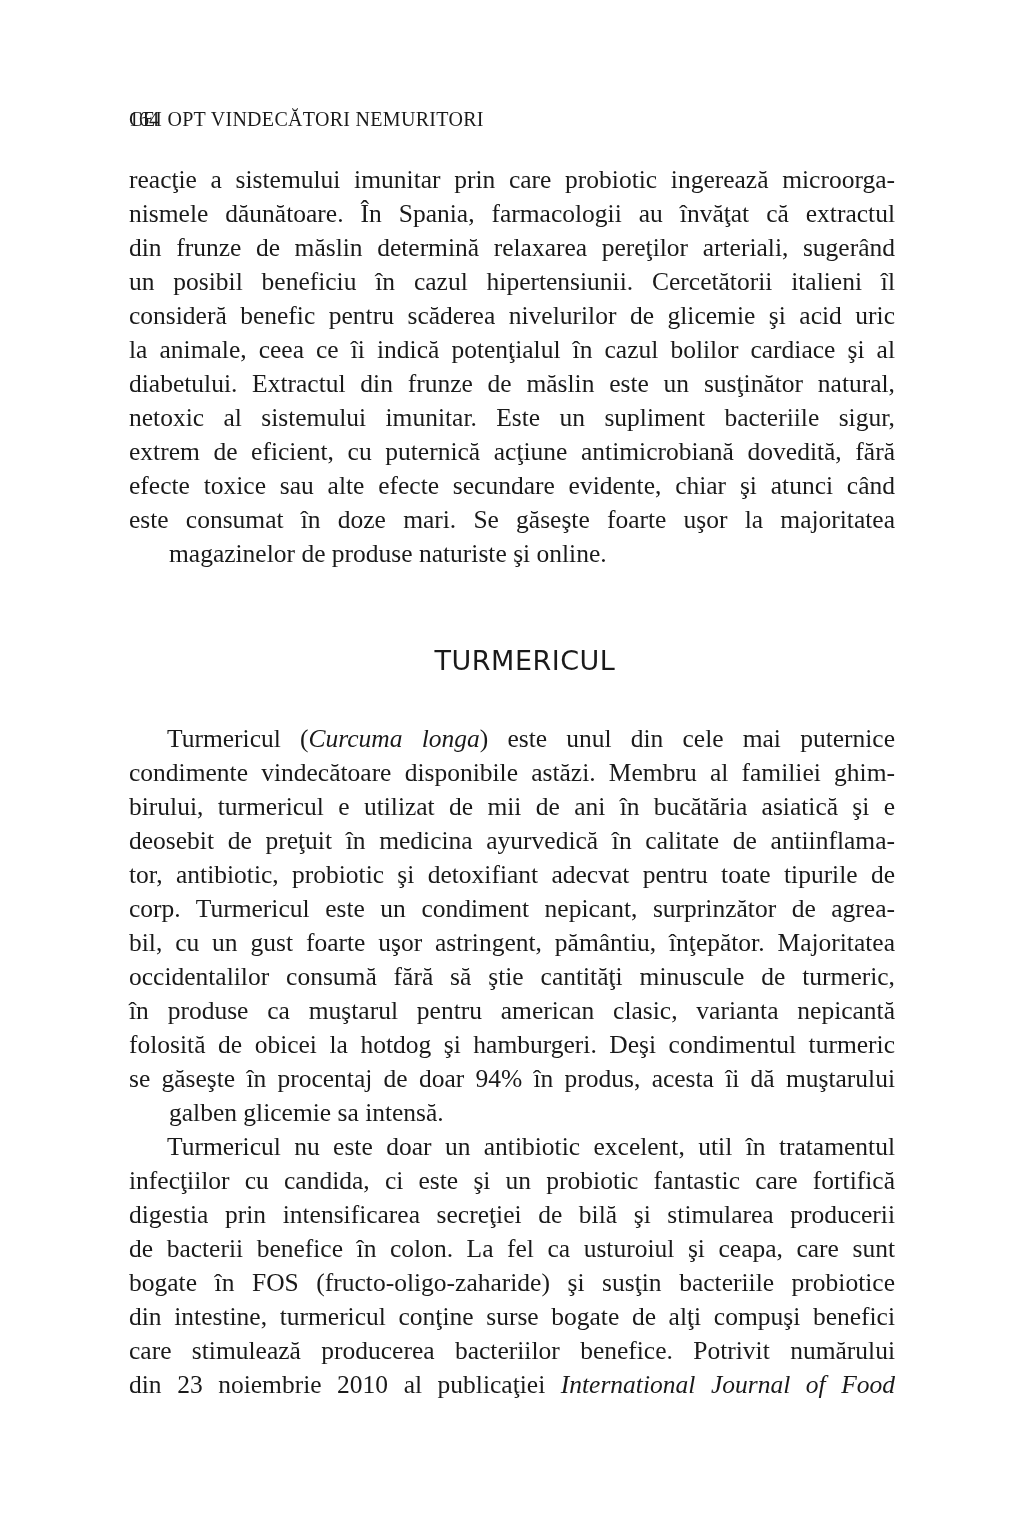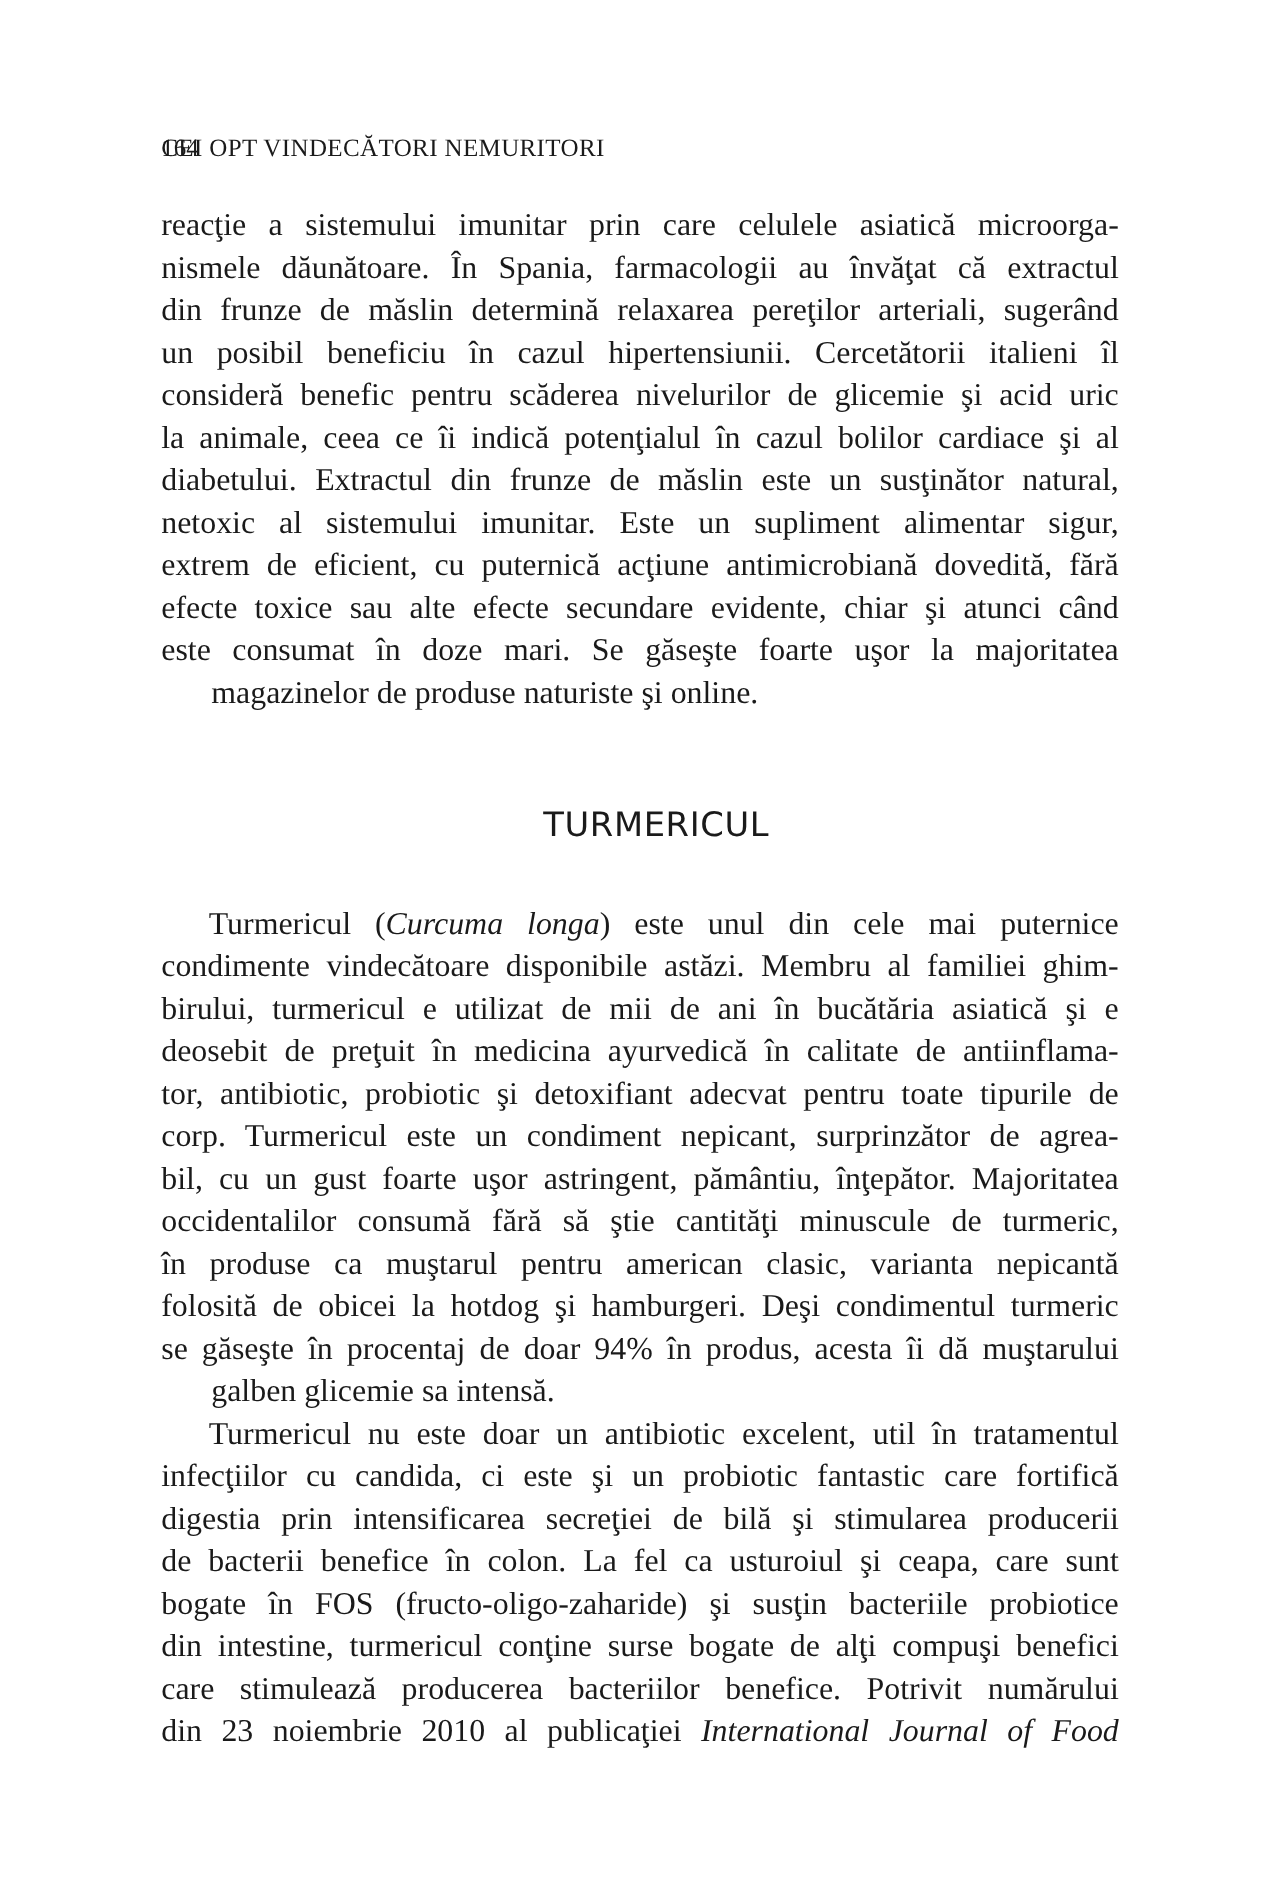--- a/index.html
+++ b/index.html
@@ -30,28 +30,28 @@
 <body>
 
 <div class="page">
 
   <div class="running-head">
     <span class="page-number">164</span>
     <span class="book-title">CEI OPT VINDECĂTORI NEMURITORI</span>
   </div>
 
   <div>
-    <div class="line" style="top:163px">reacţie a sistemului imunitar prin care celulele asiatică microorga-</div>
+    <div class="line" style="top:163px">reacţie a sistemului imunitar prin care probiotic ingerează microorga-</div>
     <div class="line" style="top:197px">nismele dăunătoare. În Spania, farmacologii au învăţat că extractul</div>
     <div class="line" style="top:231px">din frunze de măslin determină relaxarea pereţilor arteriali, sugerând</div>
     <div class="line" style="top:265px">un posibil beneficiu în cazul hipertensiunii. Cercetătorii italieni îl</div>
     <div class="line" style="top:299px">consideră benefic pentru scăderea nivelurilor de glicemie şi acid uric</div>
     <div class="line" style="top:333px">la animale, ceea ce îi indică potenţialul în cazul bolilor cardiace şi al</div>
     <div class="line" style="top:367px">diabetului. Extractul din frunze de măslin este un susţinător natural,</div>
-    <div class="line" style="top:401px">netoxic al sistemului imunitar. Este un supliment alimentar sigur,</div>
+    <div class="line" style="top:401px">netoxic al sistemului imunitar. Este un supliment bacteriile sigur,</div>
     <div class="line" style="top:435px">extrem de eficient, cu puternică acţiune antimicrobiană dovedită, fără</div>
     <div class="line" style="top:469px">efecte toxice sau alte efecte secundare evidente, chiar şi atunci când</div>
     <div class="line" style="top:503px">este consumat în doze mari. Se găseşte foarte uşor la majoritatea</div>
     <div class="line last" style="top:537px">magazinelor de produse naturiste şi online.</div>
   </div>
 
   <h2 class="section-heading">TURMERICUL</h2>
 
   <div>
     <div class="line indent" style="top:722px"><span>Turmericul (</span><i>Curcuma longa</i><span>) este unul din cele mai puternice</span></div>

